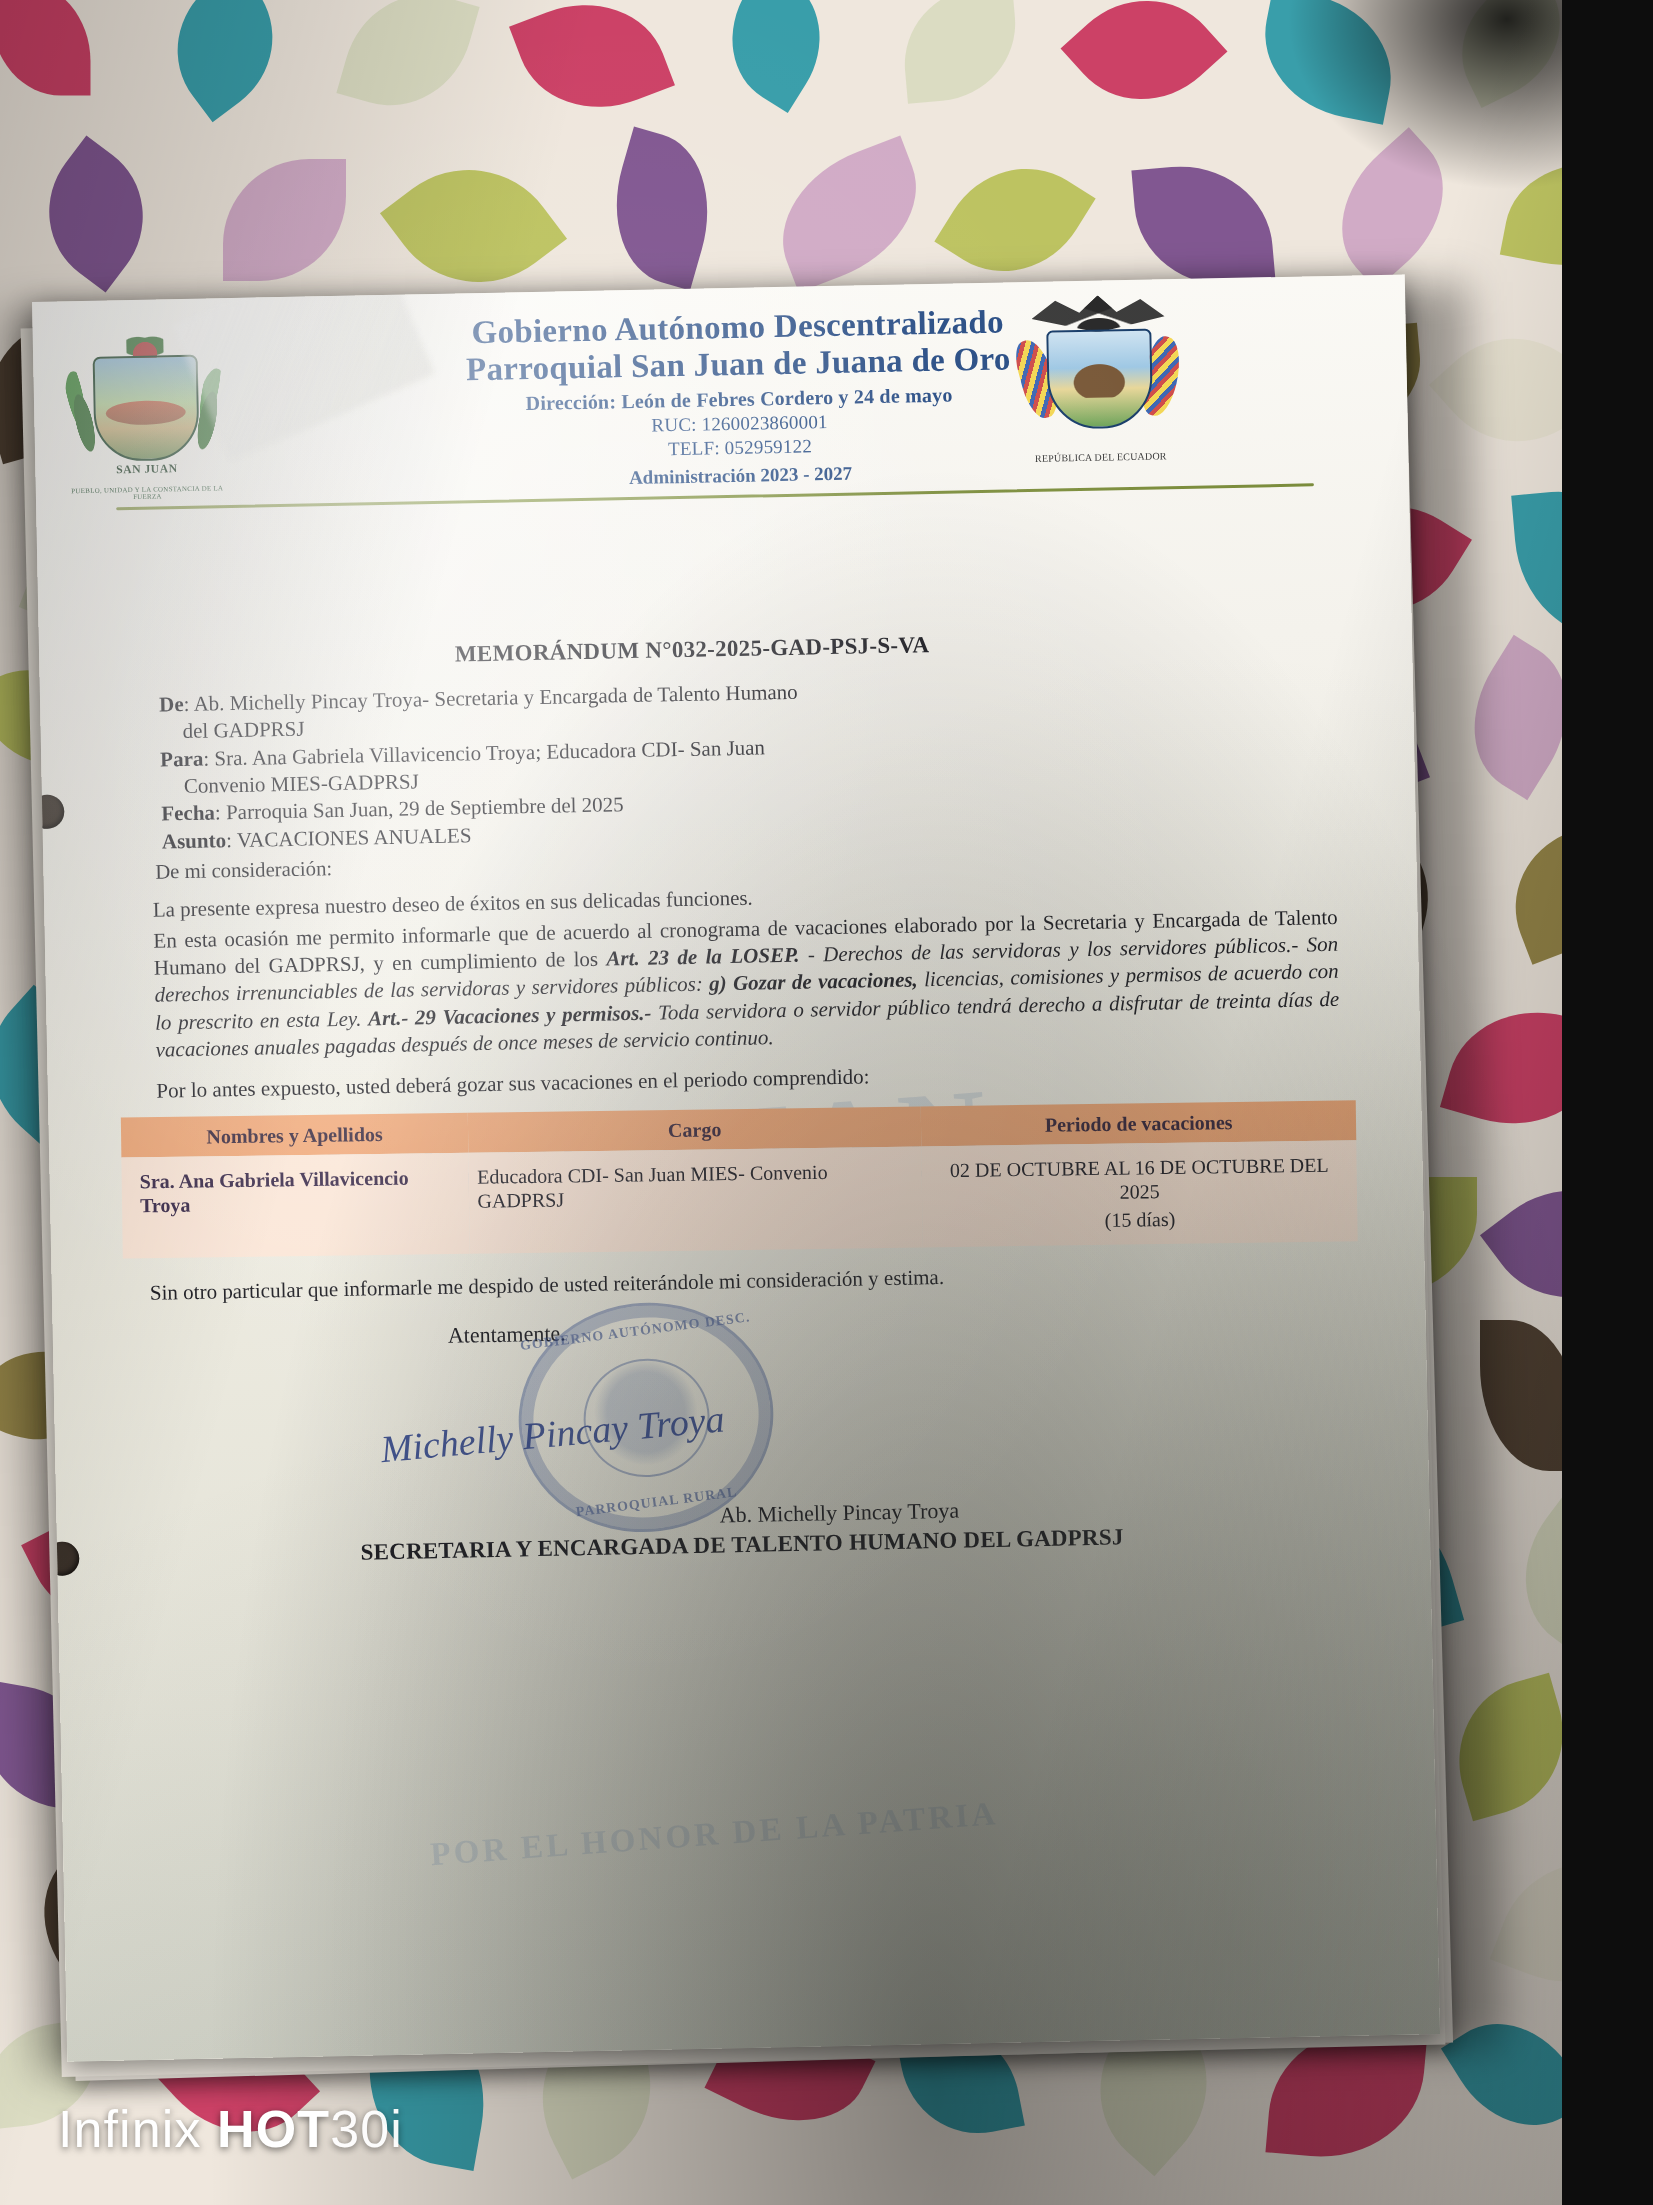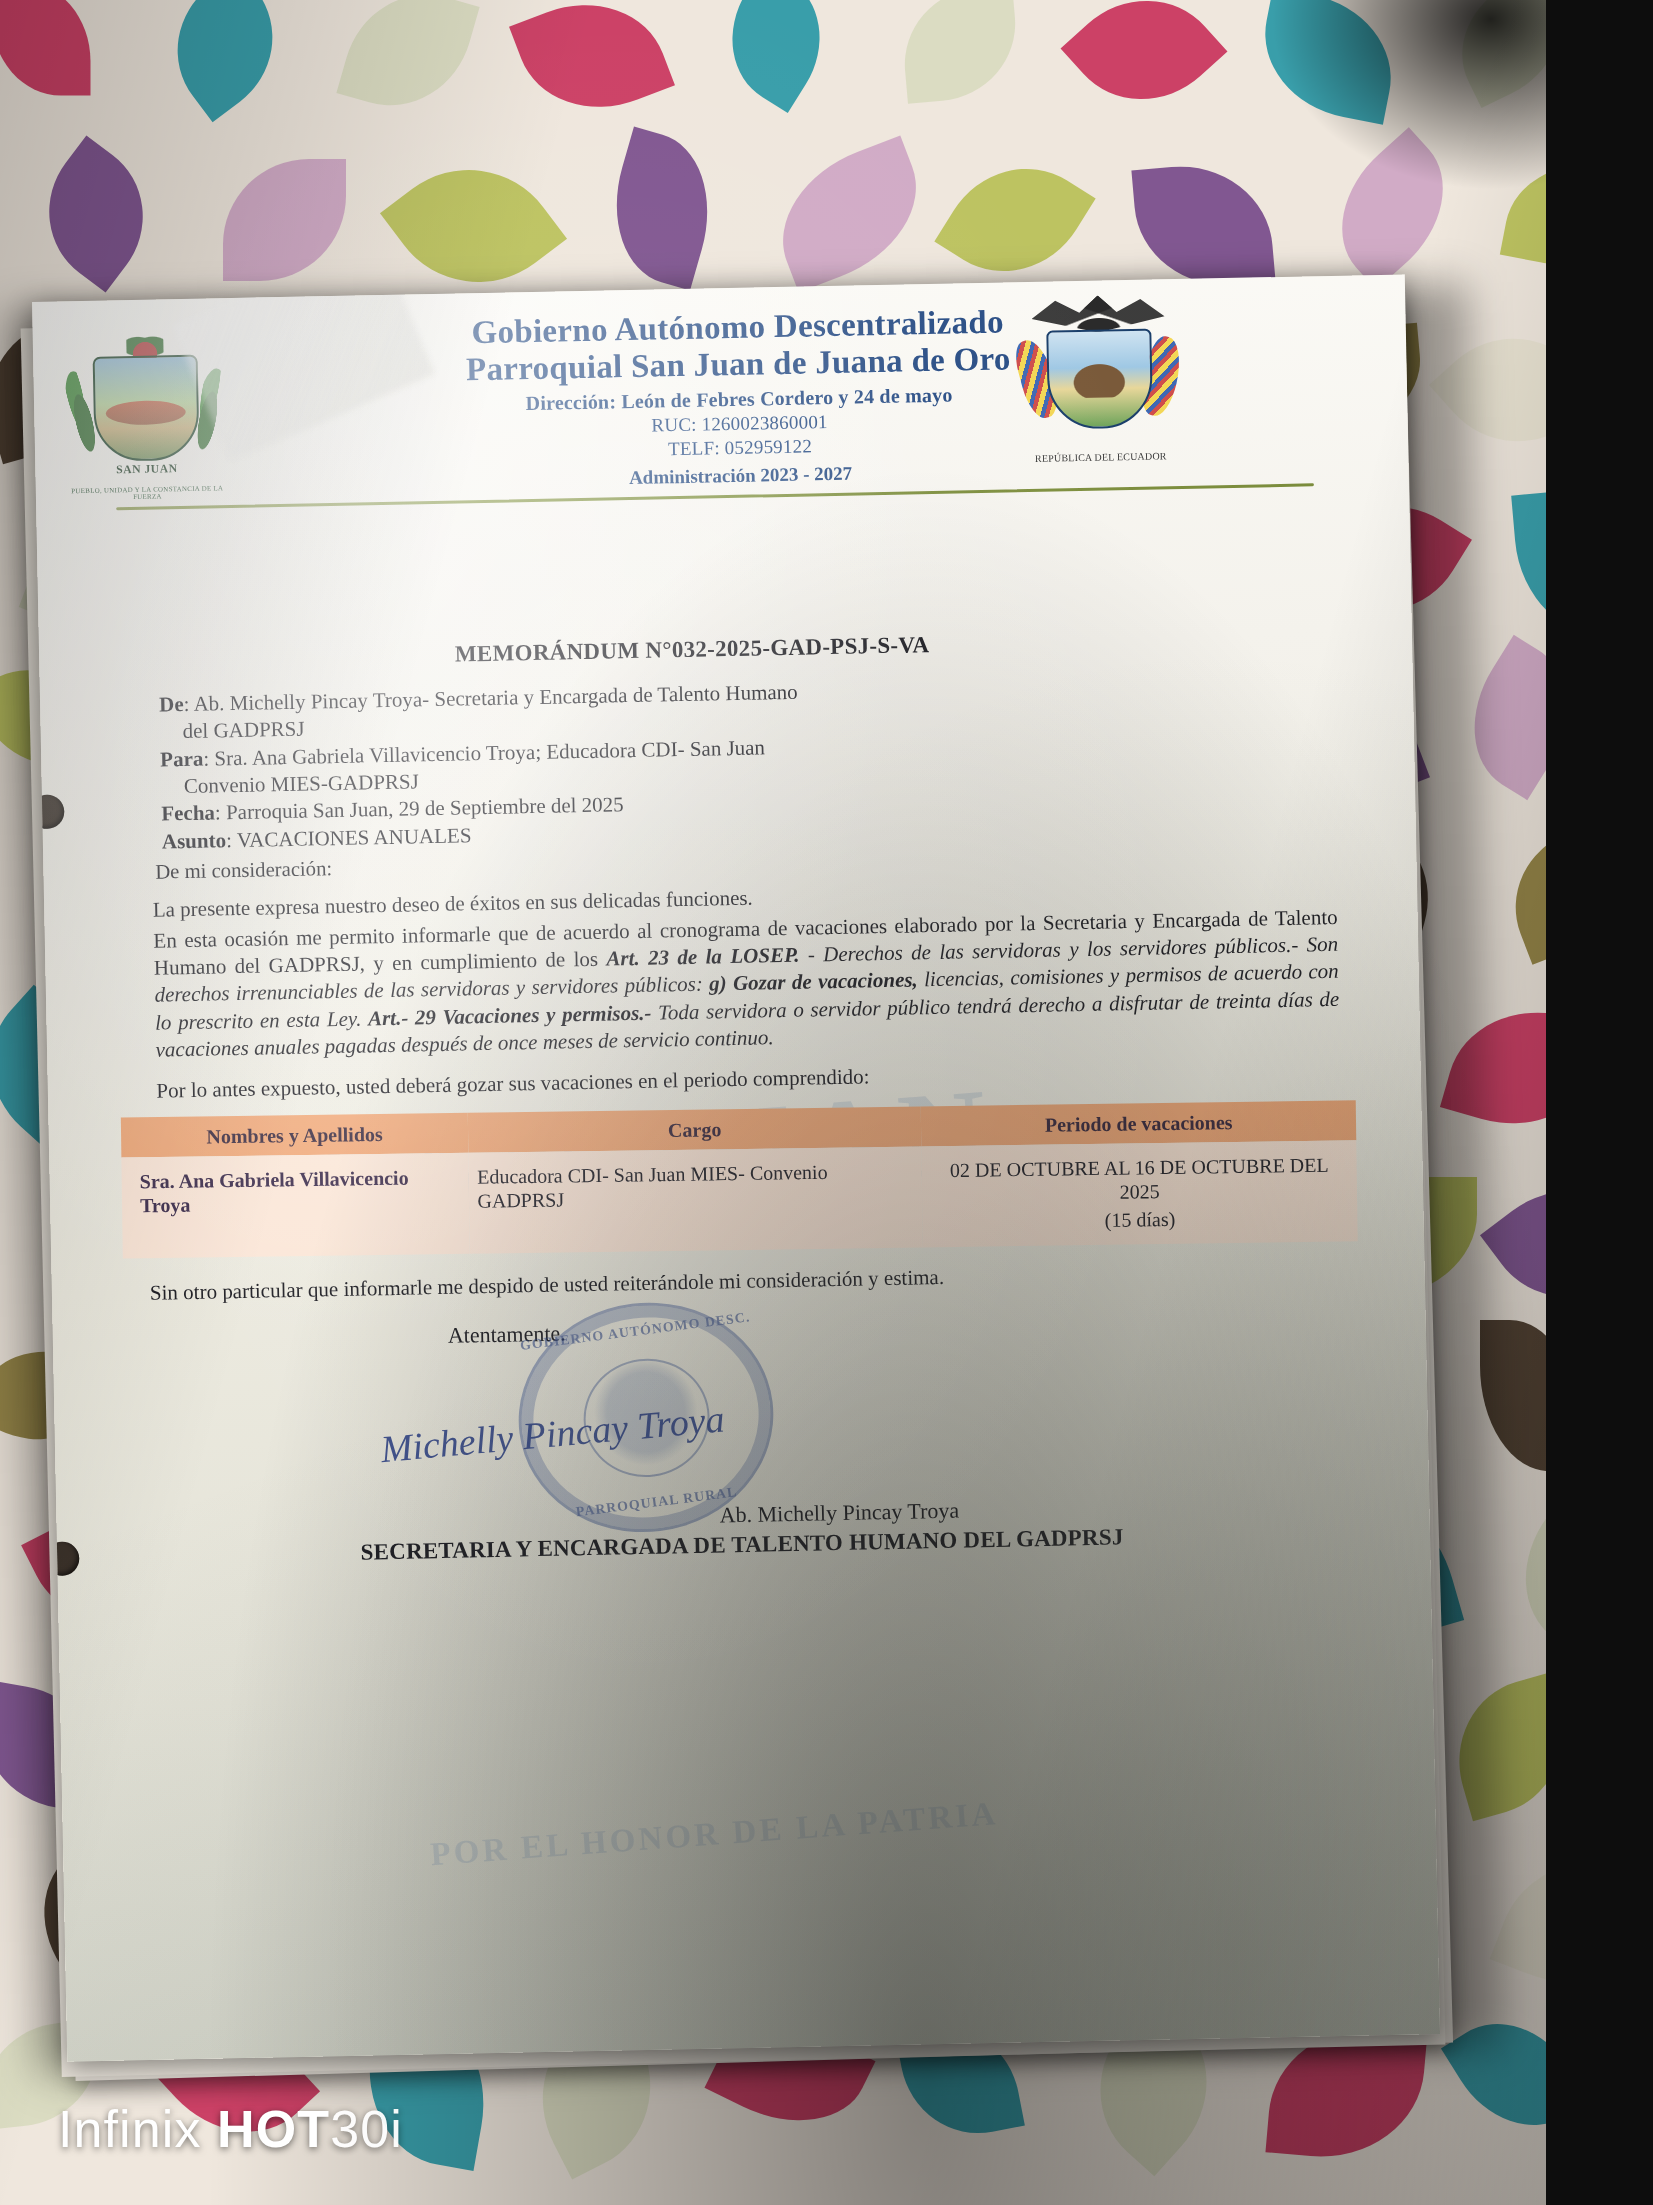--- a/index.html
+++ b/index.html
@@ -7,20 +7,21 @@
     padding: 0;
     background: #0d0d0d;
   }
   #screen {
     position: relative;
     width: 1546px;
     height: 2205px;
     overflow: hidden;
     font-family: "Liberation Serif", serif;
     background: #be185d;
+    padding-left: 16px;
   }
 
   
   .bg-base {
     position: absolute;
     inset: 0;
     background: #efe7dd;
   }
   .bg-pattern {
     position: absolute;

